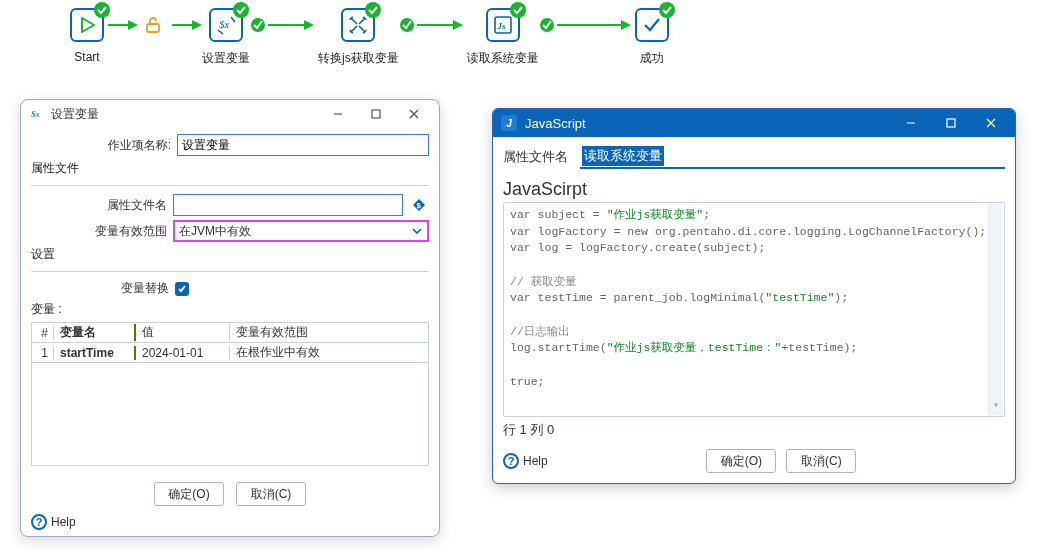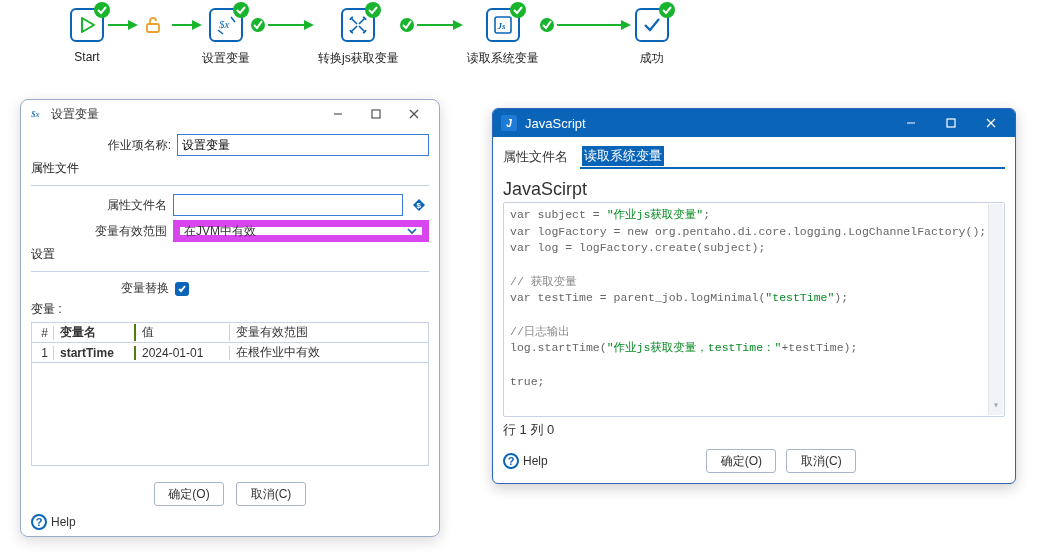--- a/index.html
+++ b/index.html
@@ -102,21 +102,21 @@
   .row .lab { width: 76px; text-align:right; font-size:12px; }
   .row input.text {
     flex:1; height:22px;
     border:1px solid #3a7dd8;
     padding:0 4px;
     font-size:12px;
   }
   .group-label { font-size:12px; color:#222; }
   .row .dropdown {
     flex:1; height:22px;
-    border:7px solid #d946ef;
+    border:2px solid #d946ef;
     display:flex;align-items:center;
     padding:0 4px;
     font-size:12px;
     position:relative;
   }
   .dropdown .chev {
     position:absolute;right:2px;top:50%;transform:translateY(-50%);
     width:16px;height:16px;display:flex;align-items:center;justify-content:center;
     color:#0a65b8;
   }

